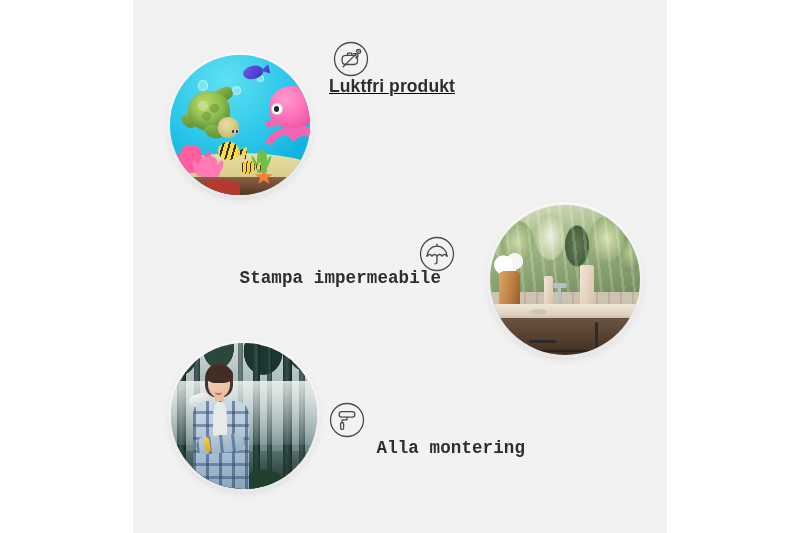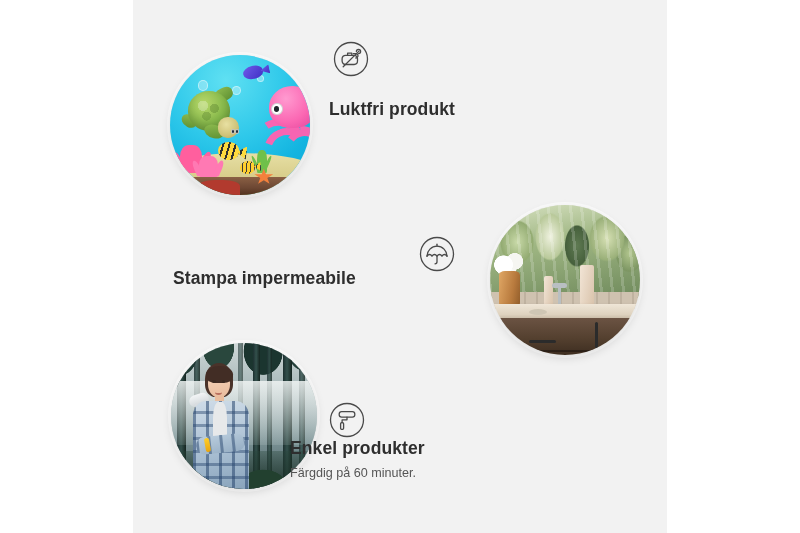--- a/index.html
+++ b/index.html
@@ -50,21 +50,21 @@
   .circle-img .scene {
     position: absolute;
     inset: 0;
   }
 
   
   .txt-block {
     position: absolute;
   }
   .txt-block.left-align  { text-align: left; }
-  .txt-block.center-align { text-align: left; }
+  .txt-block.center-align { text-align: right; font-family: Liberation Mono, monospace; }
 
   .f-title {
     margin: 0;
     font-size: 17.5px;
     font-weight: bold;
     color: #2e2e2e;
     letter-spacing: 0.1px;
     line-height: 1.25;
   }
   .f-desc {
@@ -462,21 +462,21 @@
         <svg viewBox="0 0 44 44" fill="none" stroke="#4a4a4a" stroke-width="1.3" stroke-linecap="round" stroke-linejoin="round">
           <circle cx="22" cy="22" r="16.5"></circle>
           <path d="M16.5 27.5h8.6a3.4 3.4 0 0 0 3.4-3.4v-2.4a3.4 3.4 0 0 0-3.4-3.4h-8.6a3.4 3.4 0 0 0-3.4 3.4v2.4a3.4 3.4 0 0 0 3.4 3.4z"></path>
           <path d="M18.6 18.3v-2.1h4.2v2.1"></path>
           <path d="M24.2 16.6h2.6a2.2 2.2 0 1 1 0 4.4"></path>
           <path d="M27.4 14.6a2.1 2.1 0 1 1 2.1 2.1"></path>
           <path d="M14.2 29.8 30 14.1"></path>
         </svg>
       </div>
 
-      <div class="txt-block left-align" style="left:196px; top:99px; width:300px;">
+      <div class="txt-block left-align" style="left:196px; top:76px; width:300px;text-decoration:underline;">
         <h2 class="f-title">Luktfri produkt</h2>
       </div>
     </div>
 
     <div class="feature">
 
       <div class="circle-img" style="left:357px; top:205px; width:150px; height:150px;">
         <div class="scene bath">
           <div class="wallpaper"></div>
           <div class="wall-veins"></div>
@@ -547,19 +547,18 @@
       <div class="icon-badge" style="left:192px; top:398px;">
         <svg viewBox="0 0 44 44" fill="none" stroke="#4a4a4a" stroke-width="1.3" stroke-linecap="round" stroke-linejoin="round">
           <circle cx="22" cy="22" r="16.5"></circle>
           <rect x="14.2" y="13.6" width="15.6" height="5.6" rx="2.4"></rect>
           <path d="M22 19.2v2.6h-4.9v2.9"></path>
           <rect x="15.6" y="24.7" width="3" height="6.6" rx="1"></rect>
         </svg>
       </div>
 
       <div class="txt-block center-align" style="left:157px; top:438px; width:235px;">
-        <h2 class="f-title">Enkel produkter</h2>
-        <p class="f-desc">Färgdig på 60 minuter.</p>
+        <h2 class="f-title">Alla montering</h2>
       </div>
     </div>
 
   </div>
 </div>
 
 </body></html>

